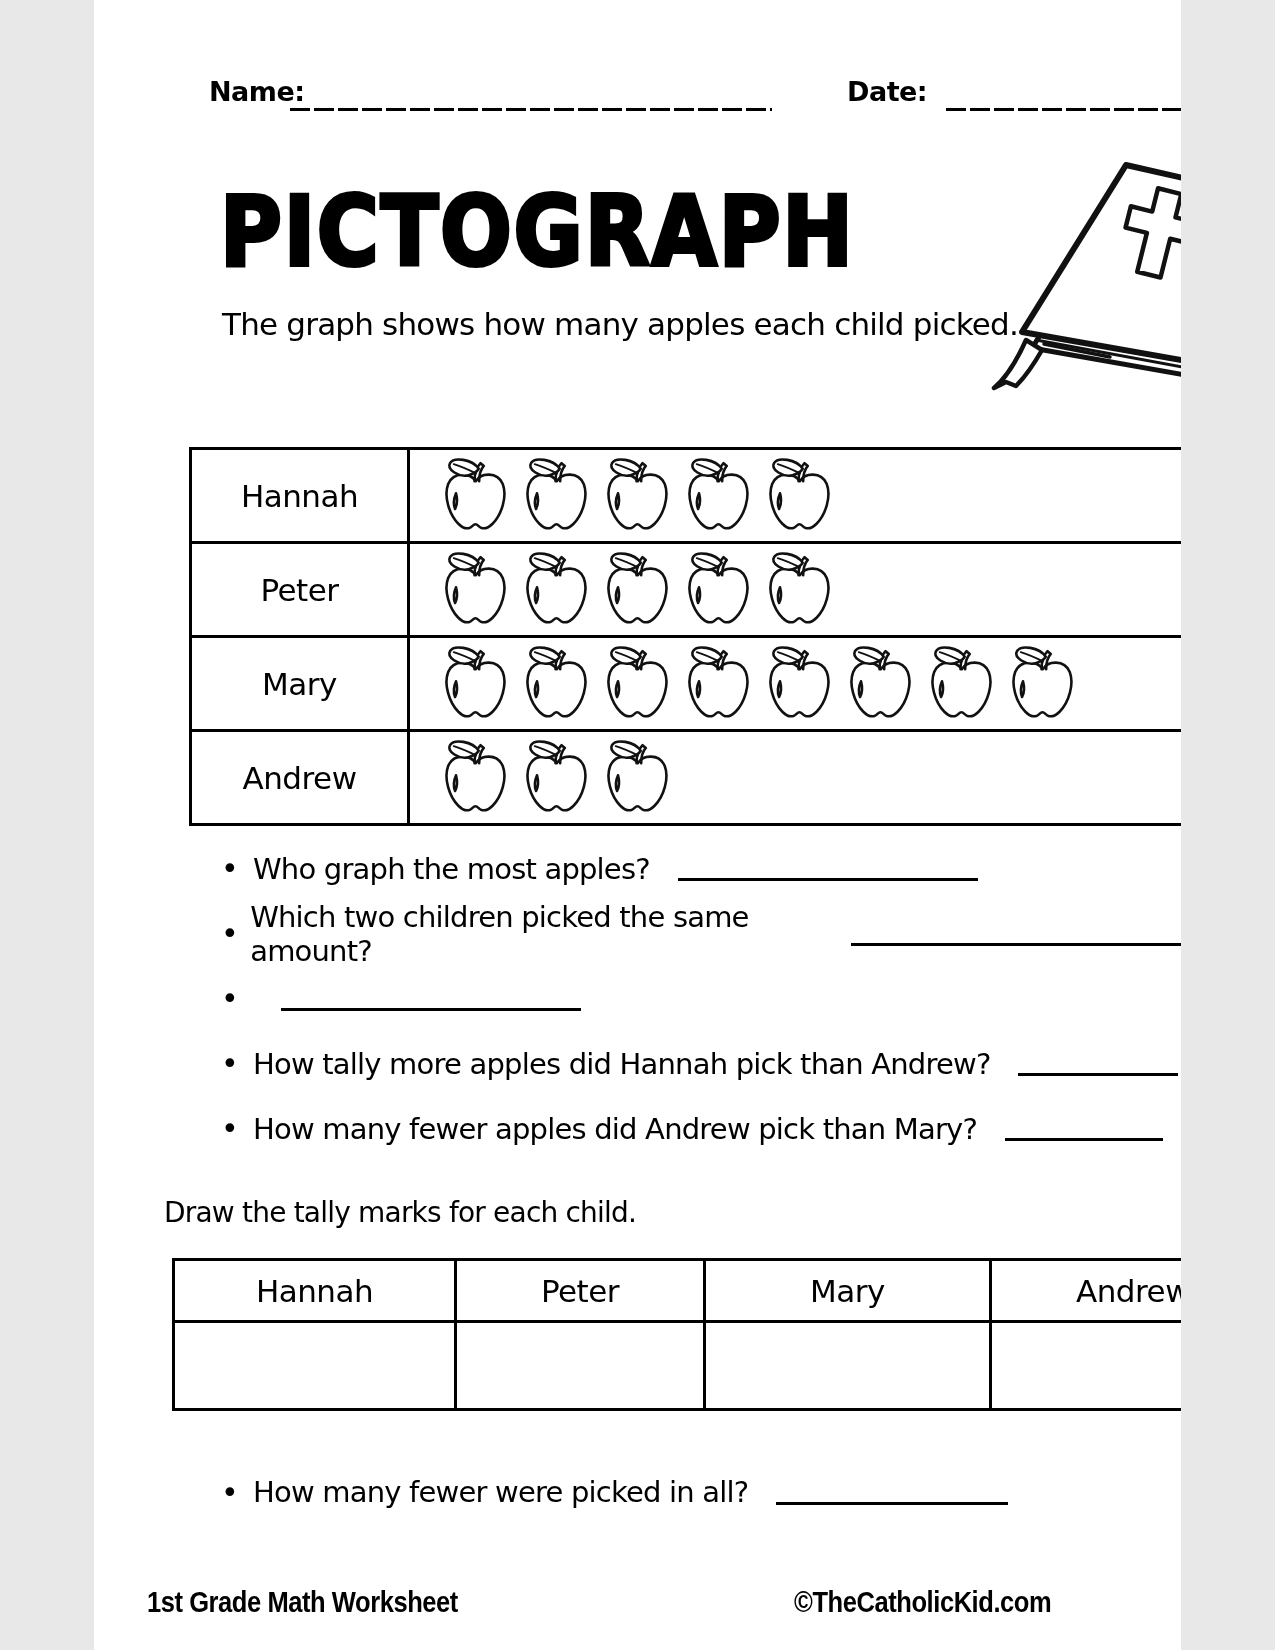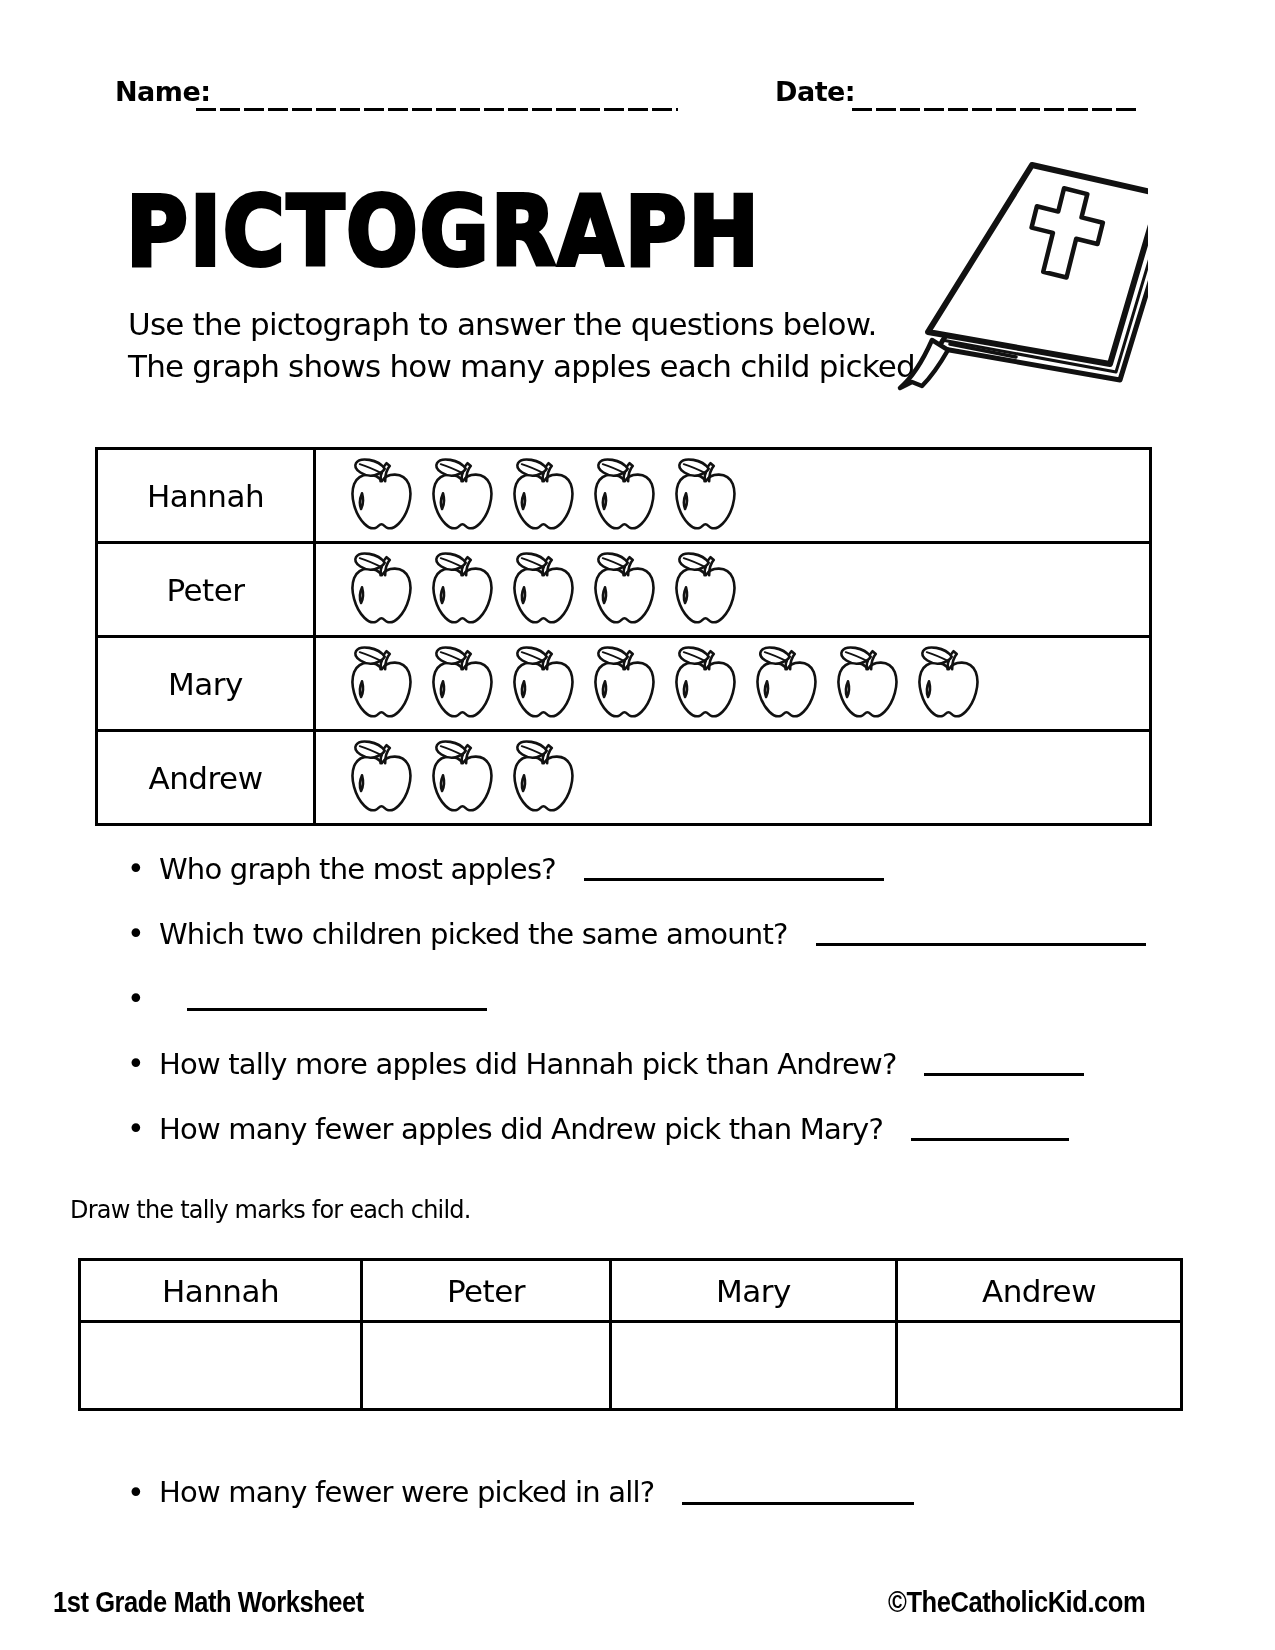--- a/index.html
+++ b/index.html
@@ -1,30 +1,30 @@
 <!DOCTYPE html>
 <html><head>
 <meta charset="utf-8">
 <style>
   html,body { margin:0; padding:0; background:#e8e8e8; }
   .page {
-    position:relative; width:1275px; height:1650px; margin:0 auto;
+    position:relative; width:1087px; height:1650px; margin:0 auto;
     background:#ffffff; color:#000;
     font-family:"DejaVu Sans", sans-serif; overflow:hidden;
   }
 
   
   .field-label { position:absolute; font-weight:bold; font-size:27px; letter-spacing:-0.5px; }
   .nd-line {
     position:absolute; height:3px;
     background:repeating-linear-gradient(90deg,#000 0 20px, transparent 20px 24px);
   }
   .name-label { left:115px; top:76px; }
   .name-line  { left:196px; top:108px; width:482px; }
-  .date-label { left:775px; top:76px; }
+  .date-label { left:753px; top:76px; }
   .date-line  { left:852px; top:108px; width:288px; }
 
   
   .title {
     position:absolute; left:126px; top:184px; margin:0;
     font-size:96px; font-weight:bold; letter-spacing:2px; line-height:1;
     -webkit-text-stroke:4px #000;
     transform:scaleX(0.88); transform-origin:left top; white-space:nowrap;
   }
   .intro { position:absolute; left:128px; top:303px; font-size:31px; line-height:42px; letter-spacing:-0.8px; }
@@ -44,21 +44,21 @@
   td.picto-cells { padding-left:28px; white-space:nowrap; vertical-align:middle; }
   td.picto-cells svg.apple { width:74px; height:80px; margin-right:7px; vertical-align:middle; }
 
   
   .q-list { position:absolute; left:127px; top:836px; margin:0; padding:0; list-style:none; }
   .q-list li { height:65px; display:flex; align-items:center; font-size:29px; letter-spacing:-0.8px; }
   .bullet { width:32px; font-size:30px; }
   .q-blank { height:22px; border-bottom:3px solid #000; margin-left:28px; flex:none; }
 
   
-  .tally-instruction { position:absolute; left:70px; top:1196px; font-size:24px; letter-spacing:-0.8px; margin:0; }
+  .tally-instruction { position:absolute; left:70px; top:1196px; font-size:28px; letter-spacing:-0.8px; margin:0; }
   .tally-table {
     position:absolute; left:78px; top:1258px; width:1102px;
     border-collapse:collapse; table-layout:fixed;
   }
   .tally-table th, .tally-table td { border:3px solid #000; padding:0; font-weight:normal; }
   .tally-table thead tr { height:62px; }
   .tally-table tbody tr { height:88px; }
   .tally-table th { font-size:31px; letter-spacing:-0.5px; }
 
   
@@ -82,21 +82,20 @@
 <div class="page">
 
   <span class="field-label name-label">Name:</span>
   <span class="nd-line name-line"></span>
   <span class="field-label date-label">Date:</span>
   <span class="nd-line date-line"></span>
 
   <h1 class="title">PICTOGRAPH</h1>
 
   <div class="intro">
-    <div>Use the pictograph to answer the questions below.</div>
     <div>The graph shows how many apples each child picked.</div>
   </div>
 
   <svg class="bible" width="300" height="258" viewBox="0 0 300 258" aria-hidden="true">
     <g stroke="#111" stroke-linejoin="round" stroke-linecap="round">
 
       <polygon points="196,43 324,72 272,242 90,210" fill="#fff" stroke-width="5"></polygon>
 
       <path d="M318 66 L268 234 L94 202" fill="none" stroke-width="3"></path>
 

